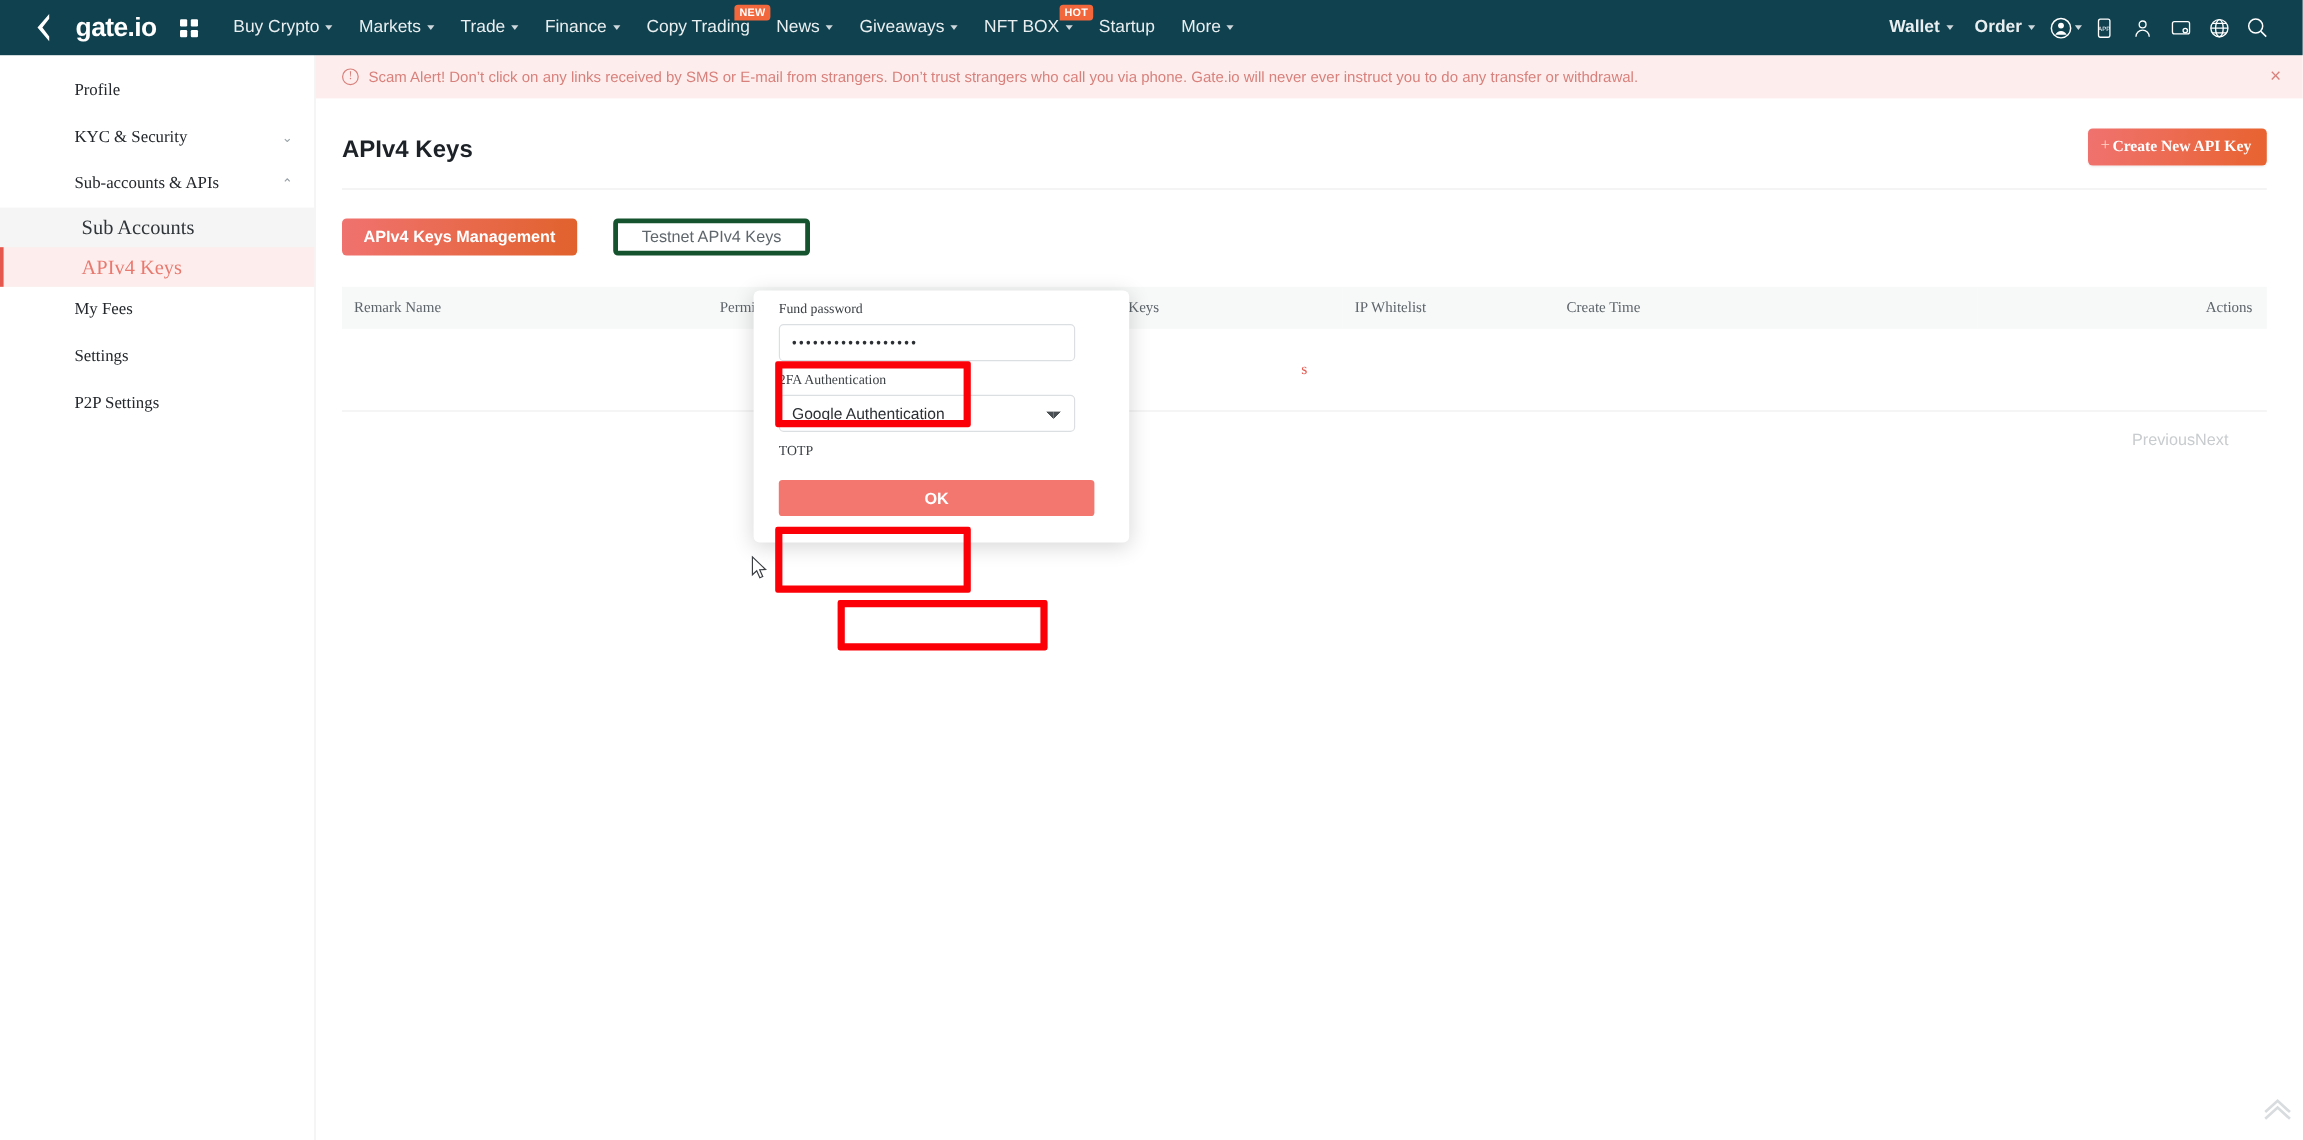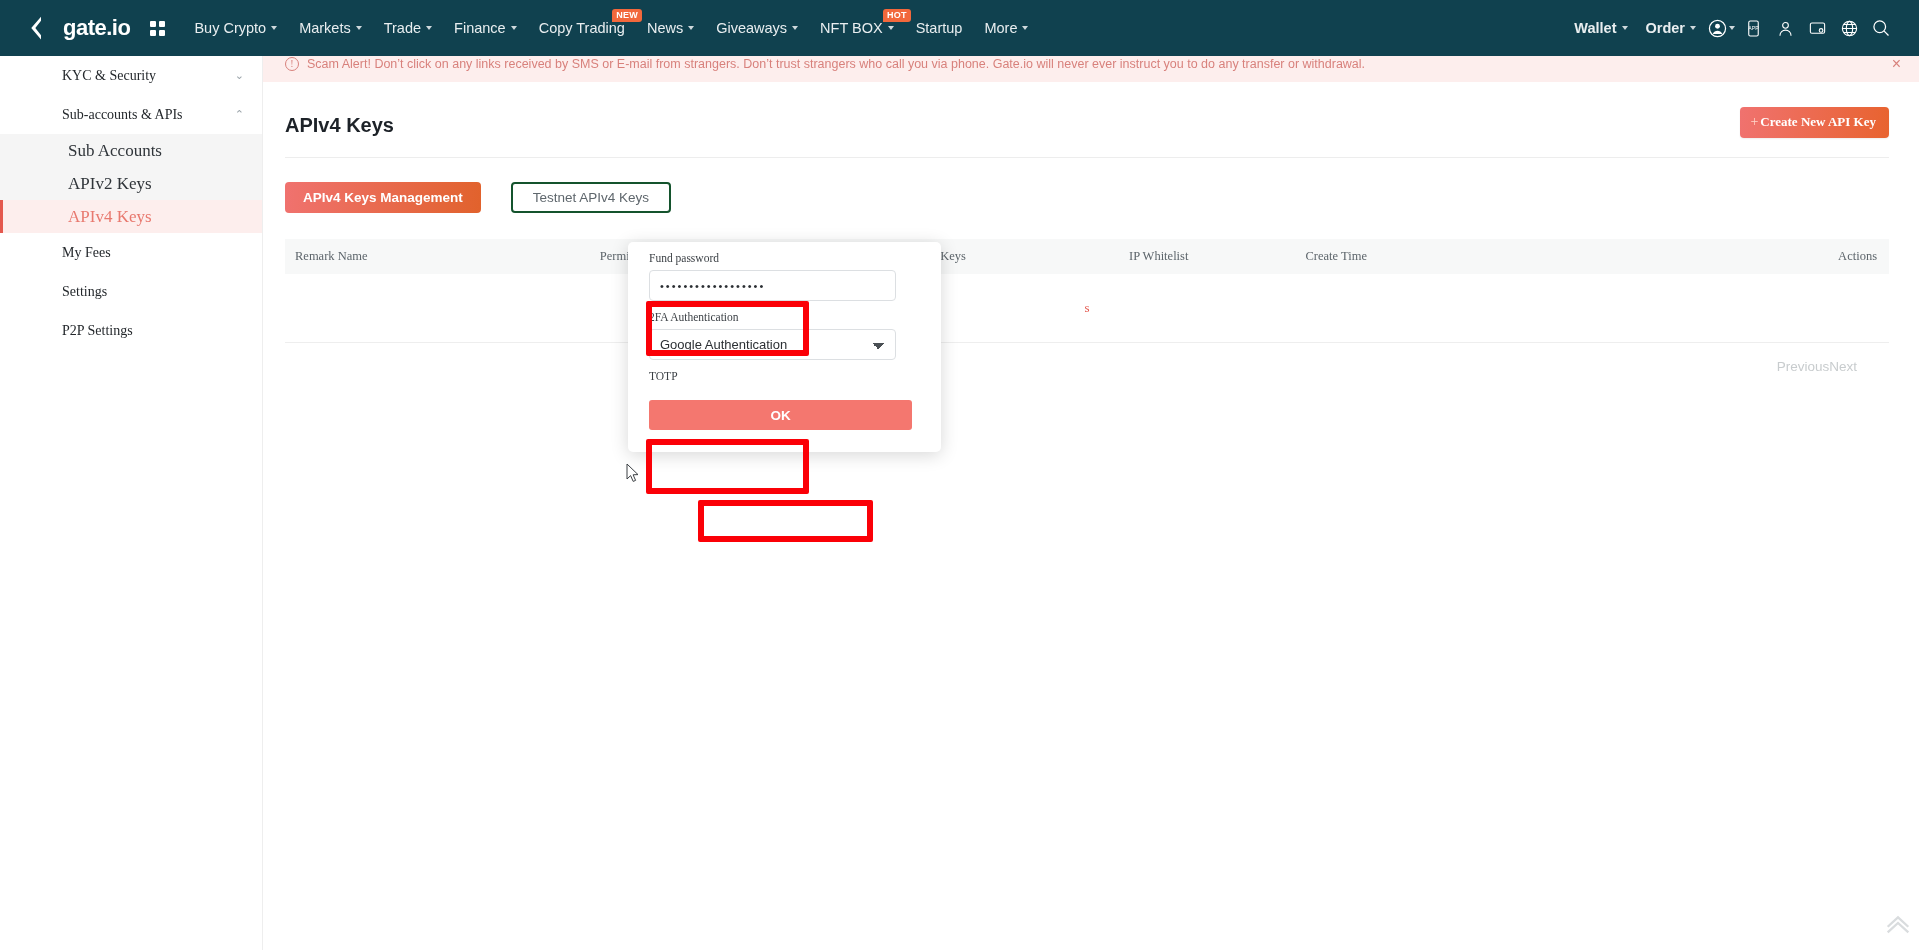--- a/index.html
+++ b/index.html
@@ -6,21 +6,21 @@
   html, body {
     width: 1919px; height: 950px;
     font-family: "Liberation Sans", sans-serif;
     background: #ffffff;
     overflow: hidden;
   }
   body { position: relative; }
 
   
   #topnav {
-    height: 56px;
+    height: 46px;
     background: #10414f;
     display: flex;
     align-items: center;
     padding: 0 22px 0 28px;
     color: #ffffff;
     position: relative;
     z-index: 30;
   }
   .logo-wrap { display: flex; align-items: center; gap: 9px; margin-right: 16px; }
   .logo-mark { width: 26px; height: 26px; }
@@ -173,21 +173,21 @@
     cursor: pointer;
   }
   .tab.active {
     background: linear-gradient(96deg, #f0726f 0%, #e1622c 100%);
     color: #ffffff;
     padding: 0 18px;
     font-weight: 600;
   }
   .tab.plain {
     background: #ffffff;
-    border: 2px solid #14532d;
+    border: 4px solid #14532d;
     color: #5f676d;
     padding: 0 20px;
   }
 
   .table-wrap { padding: 26px 30px 0 22px; }
   table.keys { width: 100%; border-collapse: collapse; }
   table.keys th {
     background: #f7f8f8;
     text-align: left;
     font-size: 12.5px;
@@ -408,34 +408,34 @@
       <svg width="20" height="20" viewBox="0 0 24 24" fill="none" stroke="#ffffff" stroke-width="1.5">
         <circle cx="10.5" cy="10.5" r="7"></circle>
           <path d="M15.8 15.8L21 21"></path>
       </svg>
     </div>
   </div>
 </div>
 
 <div id="sidebar">
   <div class="side-item">
+    <span>Profile</span>
+  </div>
+  <div class="side-item">
     <span>KYC &amp; Security</span>
     <span class="chev">⌄</span>
   </div>
   <div class="side-item">
     <span>Sub-accounts &amp; APIs</span>
     <span class="chev">⌃</span>
   </div>
 
   <div class="side-sub-group">
     <div class="side-sub">
       <span>Sub Accounts</span>
-    </div>
-    <div class="side-sub">
-      <span>APIv2 Keys</span>
     </div>
     <div class="side-sub active">
       <span>APIv4 Keys</span>
     </div>
   </div>
 
   <div class="side-item">
     <span>My Fees</span>
   </div>
   <div class="side-item">

